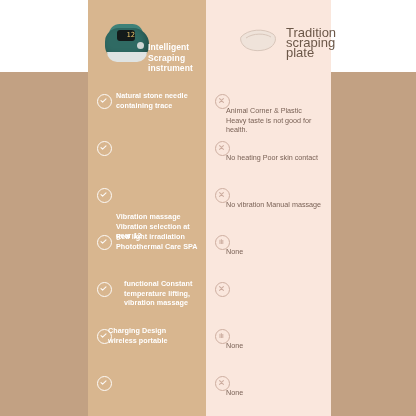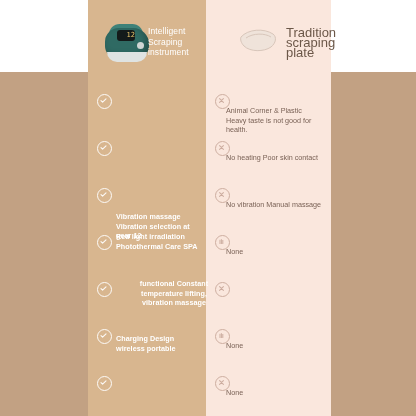--- a/index.html
+++ b/index.html
@@ -24,22 +24,22 @@
   }
   .col-right{
     position:absolute;left:206px;top:0;width:125px;height:416px;
     background:#fae7dd;
   }
   
   .hdr{
     position:absolute;top:0;left:0;width:100%;height:88px;
   }
   .prod-title{
-    position:absolute;left:148px;top:26px;width:60px;
-    font-size:8.5px;line-height:10.5px;font-weight:normal;color:#ffffff;
+    position:absolute;left:148px;top:42px;width:60px;
+    font-size:8.5px;line-height:10.5px;font-weight:bold;color:#ffffff;
     letter-spacing:.1px;
   }
   .trad-title{
     position:absolute;left:286px;top:28px;width:58px;
     font-size:13px;line-height:10px;color:#6b5748;
   }
   
   .device{
     position:absolute;left:103px;top:22px;width:48px;height:42px;
   }
@@ -121,20 +121,21 @@
 </div>
 
 <div class="rows">
 
   <div class="row">
     <div class="ico" style="left:97px;">
       <svg width="11" height="11" viewBox="0 0 11 11">
           <path d="M3 5.6 L4.6 7.2 L8 3.8" fill="none" stroke="#ffffff" stroke-width="1.1" stroke-linecap="round" stroke-linejoin="round"></path>
         </svg>
     </div>
+    <div class="txt" style="left:116px;">Natural stone needle containing trace</div>
     <div class="ico ico-r" style="left:215px;">
       <svg width="11" height="11" viewBox="0 0 11 11">
           <path d="M3.6 3.6 L7.4 7.4 M7.4 3.6 L3.6 7.4" fill="none" stroke="#c9a99b" stroke-width="1.1" stroke-linecap="round"></path>
         </svg>
     </div>
     <div class="txt-r">Animal Corner &amp; Plastic Heavy taste is not good for health.</div>
   </div>
 
   <div class="row">
     <div class="ico" style="left:97px;">
@@ -179,35 +180,35 @@
     </div>
     <div class="txt-r">None</div>
   </div>
 
   <div class="row">
     <div class="ico" style="left:97px;">
       <svg width="11" height="11" viewBox="0 0 11 11">
           <path d="M3 5.6 L4.6 7.2 L8 3.8" fill="none" stroke="#ffffff" stroke-width="1.1" stroke-linecap="round" stroke-linejoin="round"></path>
         </svg>
     </div>
-    <div class="txt" style="left:132px;text-align:center;">functional Constant temperature lifting, vibration massage</div>
-    <div class="ico ico-r" style="left:215px;">
-      <svg width="11" height="11" viewBox="0 0 11 11">
-          <path d="M3.6 3.6 L7.4 7.4 M7.4 3.6 L3.6 7.4" fill="none" stroke="#c9a99b" stroke-width="1.1" stroke-linecap="round"></path>
-        </svg>
-    </div>
-  </div>
-
-  <div class="row">
-    <div class="ico" style="left:97px;">
-      <svg width="11" height="11" viewBox="0 0 11 11">
-          <path d="M3 5.6 L4.6 7.2 L8 3.8" fill="none" stroke="#ffffff" stroke-width="1.1" stroke-linecap="round" stroke-linejoin="round"></path>
-        </svg>
-    </div>
-    <div class="txt" style="left:116px;margin-top:8px;">Charging Design wireless portable</div>
+    <div class="txt" style="left:124px;">functional Constant temperature lifting, vibration massage</div>
+    <div class="ico ico-r" style="left:215px;">
+      <svg width="11" height="11" viewBox="0 0 11 11">
+          <path d="M3.6 3.6 L7.4 7.4 M7.4 3.6 L3.6 7.4" fill="none" stroke="#c9a99b" stroke-width="1.1" stroke-linecap="round"></path>
+        </svg>
+    </div>
+  </div>
+
+  <div class="row">
+    <div class="ico" style="left:97px;">
+      <svg width="11" height="11" viewBox="0 0 11 11">
+          <path d="M3 5.6 L4.6 7.2 L8 3.8" fill="none" stroke="#ffffff" stroke-width="1.1" stroke-linecap="round" stroke-linejoin="round"></path>
+        </svg>
+    </div>
+    <div class="txt" style="left:108px;">Charging Design wireless portable</div>
     <div class="ico ico-r" style="left:215px;">
       <svg width="11" height="11" viewBox="0 0 11 11">
           <path d="M4 7.6 L4 4.2 M5.4 7.6 L5.4 3.6 M6.8 7.6 L6.8 4.4" fill="none" stroke="#c9a99b" stroke-width="1" stroke-linecap="round"></path>
         </svg>
     </div>
     <div class="txt-r">None</div>
   </div>
 
   <div class="row">
     <div class="ico" style="left:97px;">

